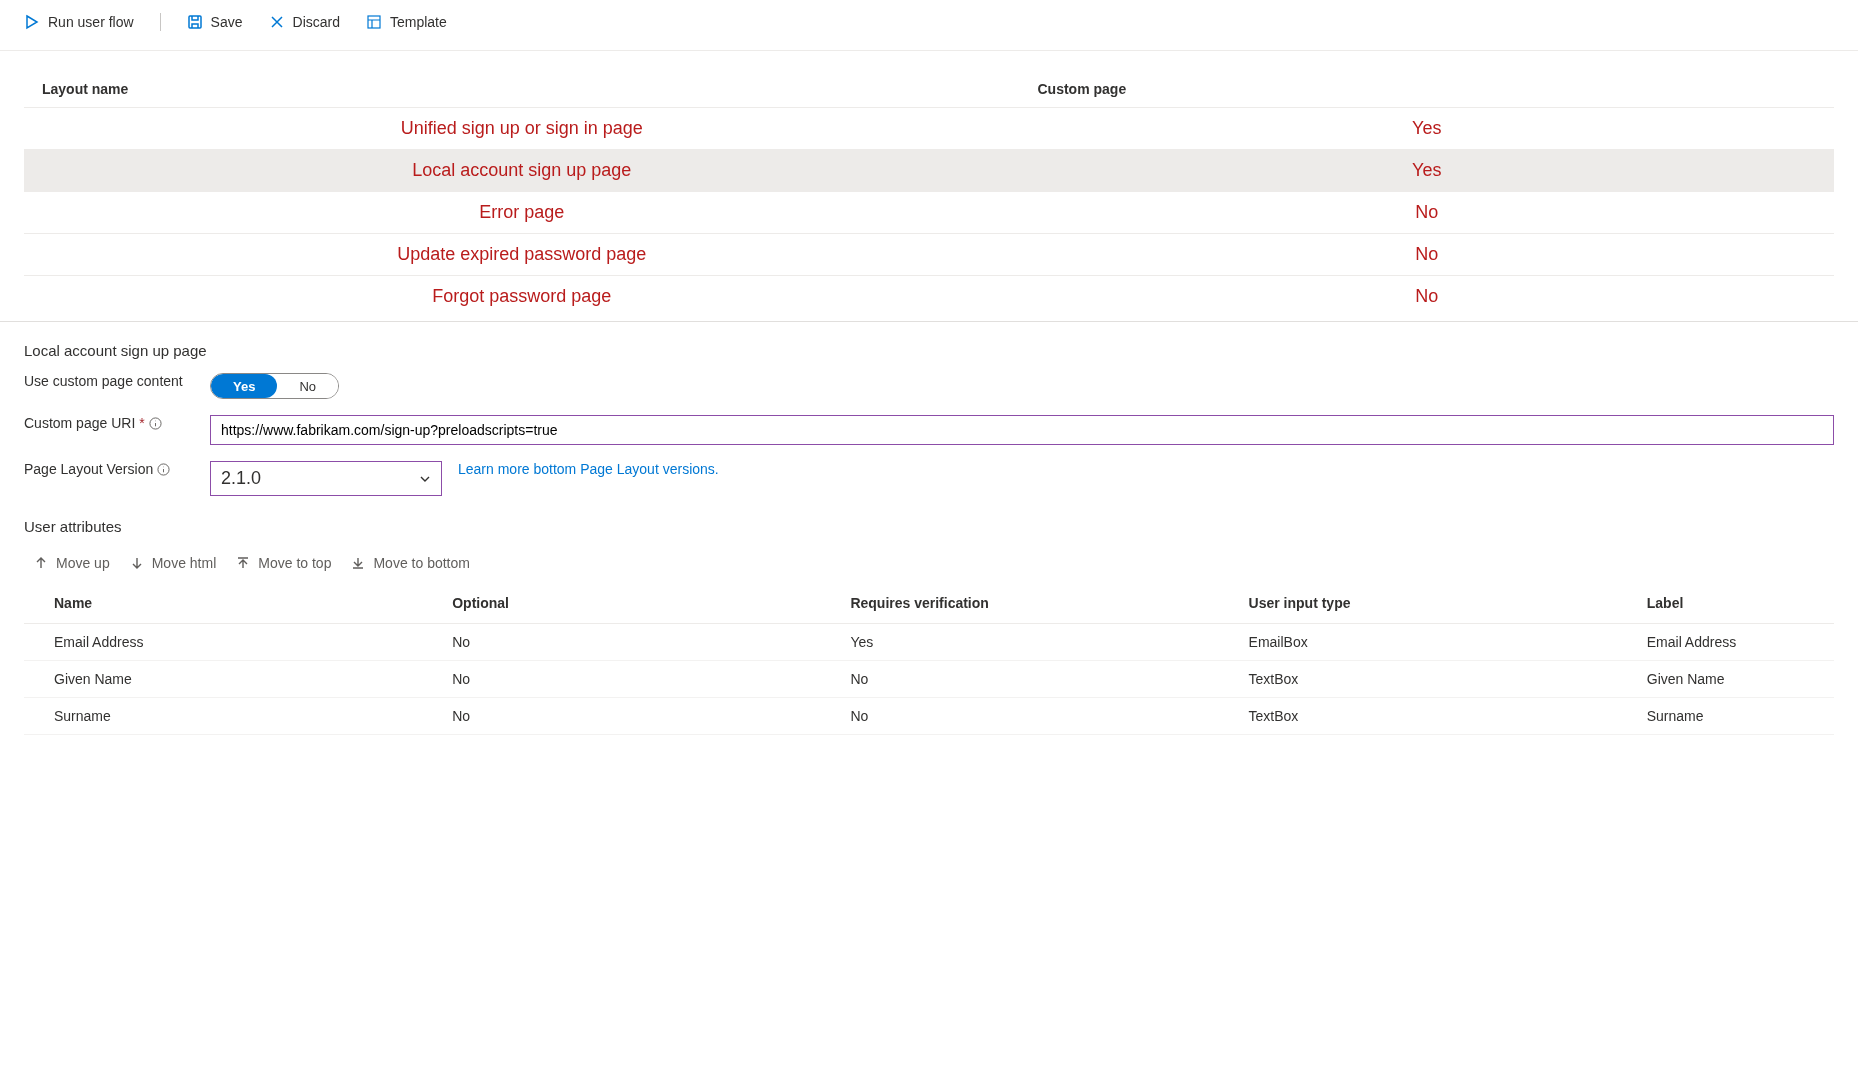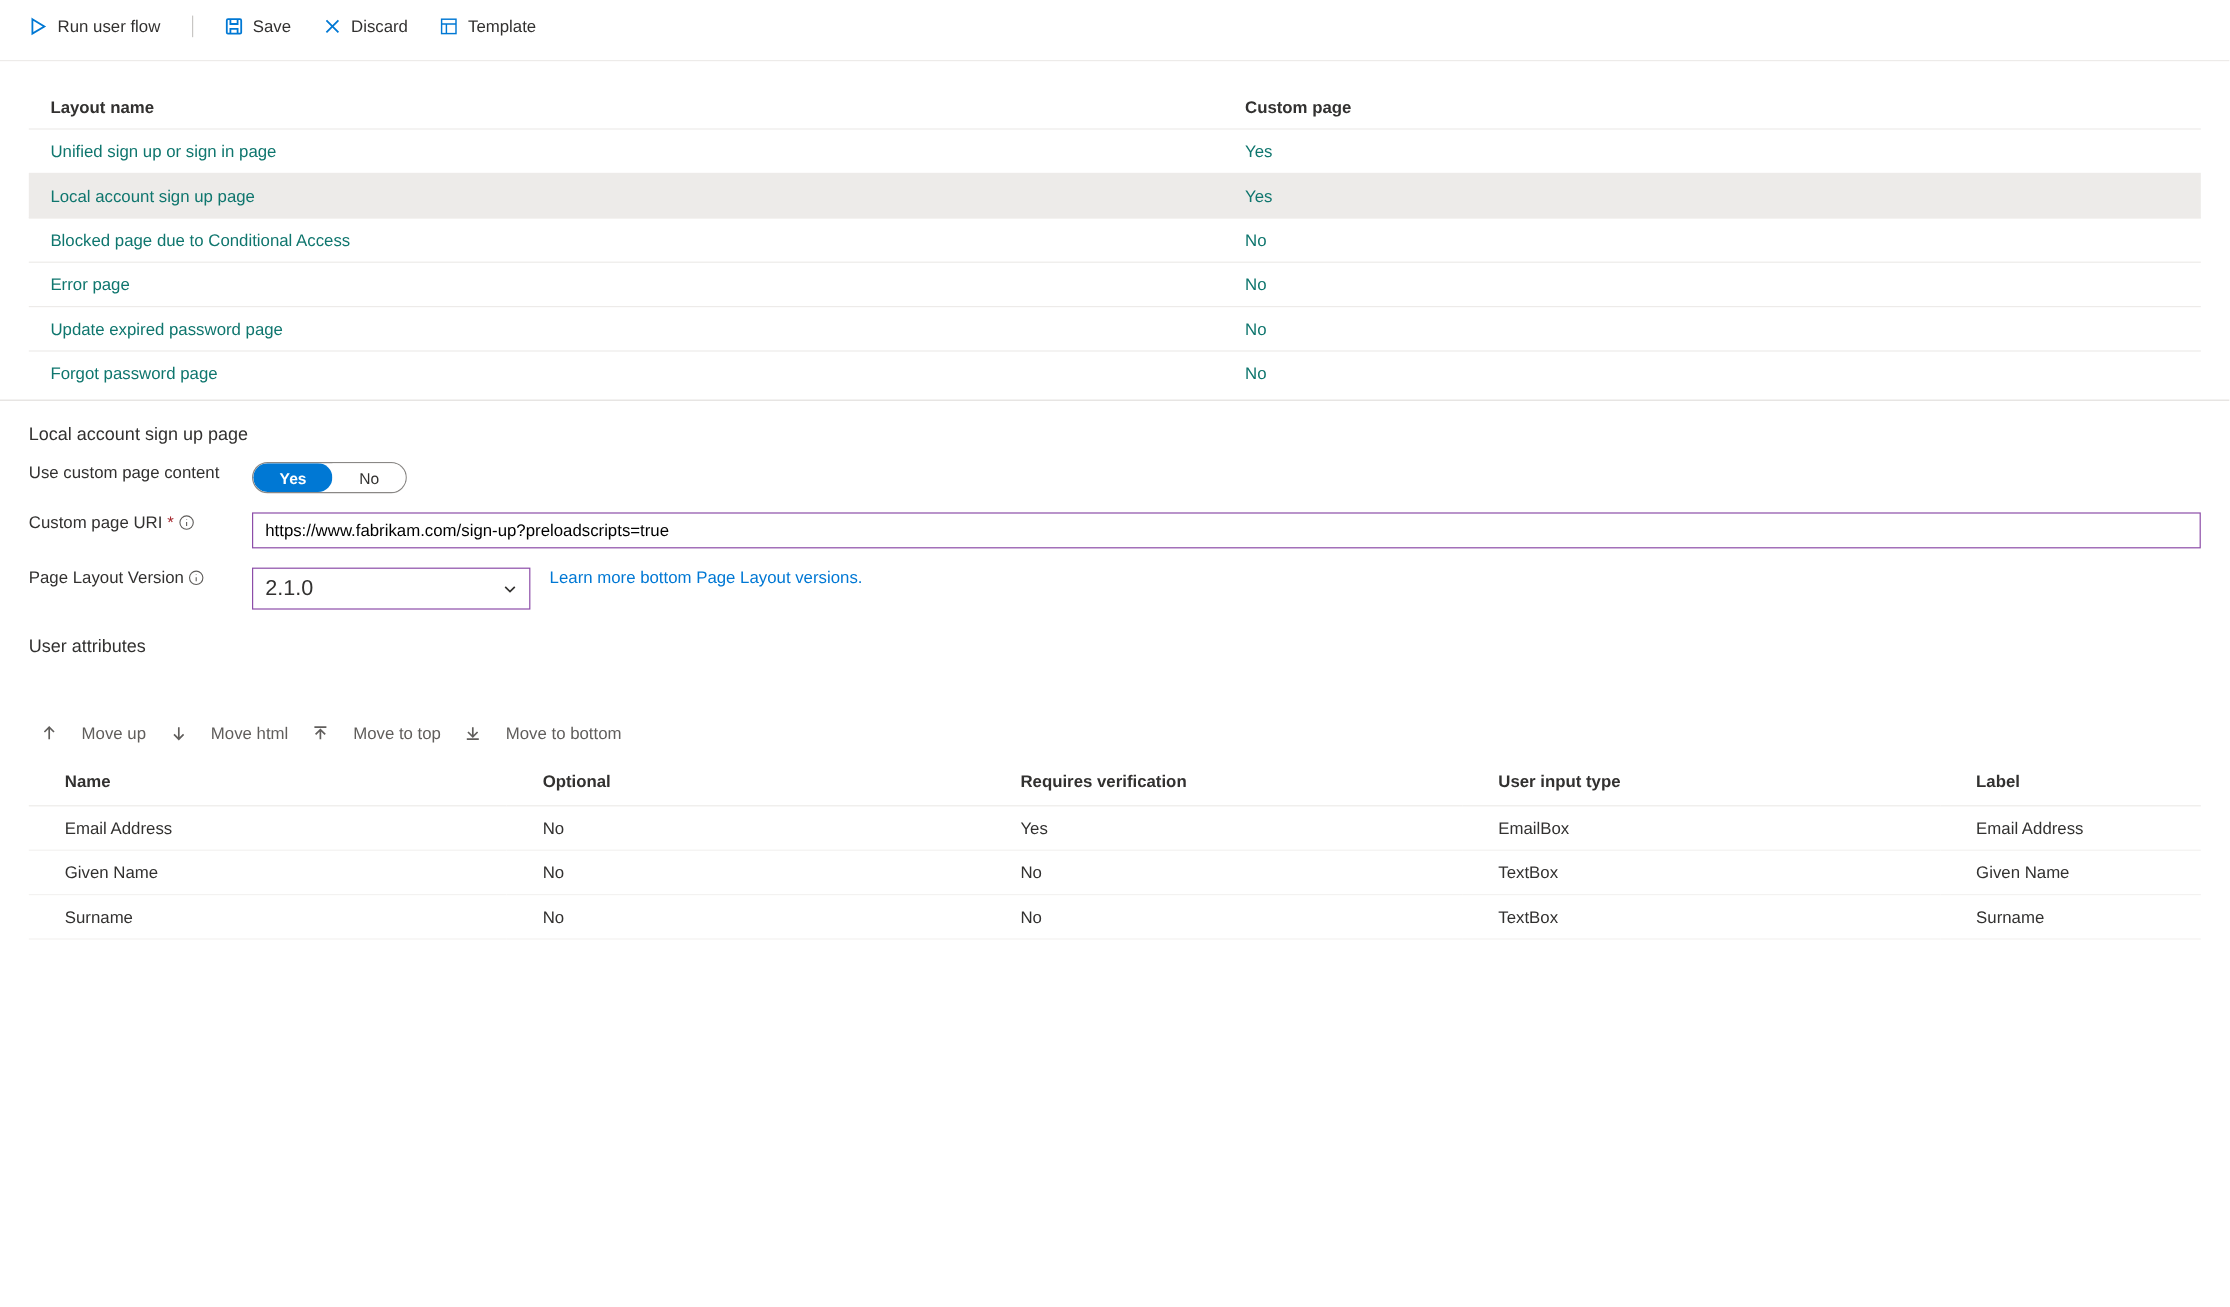--- a/index.html
+++ b/index.html
@@ -7,39 +7,39 @@
 .toolbar { display: flex; align-items: center; padding: 10px 24px 16px; border-bottom: 1px solid #edebe9; gap: 26px; }
 .toolbar-btn { display: flex; align-items: center; gap: 8px; background: none; border: none; cursor: pointer; font-size: 14px; color: #323130; padding: 4px 0; }
 .toolbar-sep { width: 1px; height: 18px; background: #c8c6c4; }
 .toolbar-btn svg { width: 16px; height: 16px; }
 .icon-blue { color: #0078d4; }
 .content { padding: 20px 24px 0; }
 .intro { font-size: 14px; color: #323130; margin-bottom: 10px; }
 .intro a { color: #0078d4; text-decoration: none; }
 .layout-table { width: 100%; border-collapse: collapse; }
 .layout-table th { text-align: left; font-weight: 600; padding: 10px 18px; font-size: 14px; }
-.layout-table td { padding: 10px 18px; font-size: 14px; color: #0f766e; border-top: 1px solid #edebe9; }
+.layout-table td { padding: 10px 18px; font-size: 18px; color: #b91c1c; border-top: 1px solid #edebe9; text-align: center; }
 .layout-table tr.selected td { background: #edebe9; }
 .layout-table tbody tr { cursor: pointer; }
 .section { padding: 20px 24px; border-top: 1px solid #e1dfdd; margin-top: 4px; }
 .section-title { font-size: 15px; color: #323130; margin-bottom: 14px; }
 .form-row { display: flex; align-items: flex-start; margin-bottom: 16px; }
 .form-label { width: 186px; font-size: 14px; color: #323130; display: flex; align-items: center; gap: 4px; }
 .req { color: #a4262c; }
 .info-icon { width: 13px; height: 13px; color: #605e5c; }
 .toggle { display: inline-flex; border: 1px solid #8a8886; border-radius: 14px; overflow: hidden; height: 26px; }
 .toggle button { border: none; background: #fff; padding: 0 22px; font-size: 13px; cursor: pointer; color: #323130; }
 .toggle button.active { background: #0078d4; color: #fff; border-radius: 12px; font-weight: 600; }
 .text-input { flex: 1; border: 1px solid #8c4da8; padding: 6px 10px; font-size: 14px; font-family: inherit; }
 .dropdown { width: 232px; border: 1px solid #8c4da8; padding: 6px 10px; font-size: 18px; display: flex; justify-content: space-between; align-items: center; cursor: pointer; background: #fff; }
 .dropdown svg { width: 12px; height: 12px; }
 .link-inline { color: #0078d4; text-decoration: none; font-size: 14px; margin-left: 16px; }
 .sub-title { font-size: 15px; margin: 22px 0 14px; }
 .attr-toolbar { display: flex; gap: 20px; padding: 6px 0 12px 10px; }
-.attr-btn { display: flex; align-items: center; gap: 20px; background: none; border: none; cursor: pointer; font-size: 14px; color: #605e5c; margin-top: 36px; }
+.attr-btn { display: flex; align-items: center; gap: 8px; background: none; border: none; cursor: pointer; font-size: 14px; color: #605e5c; }
 .attr-btn svg { width: 14px; height: 14px; }
 .attr-table { width: 100%; border-collapse: collapse; }
 .attr-table th { text-align: left; font-weight: 600; padding: 12px 30px; font-size: 14px; border-bottom: 1px solid #edebe9; }
 .attr-table td { padding: 10px 30px; font-size: 14px; border-bottom: 1px solid #f3f2f1; }
 </style>
 </head>
 <body>
 
 <div class="toolbar">
   <button class="toolbar-btn">
@@ -81,24 +81,20 @@
       </tr>
     </thead>
     <tbody id="layout-body">
         <tr>
           <td>Unified sign up or sign in page</td>
           <td>Yes</td>
         </tr>
         <tr class="selected">
           <td>Local account sign up page</td>
           <td>Yes</td>
-        </tr>
-        <tr>
-          <td>Blocked page due to Conditional Access</td>
-          <td>No</td>
         </tr>
         <tr>
           <td>Error page</td>
           <td>No</td>
         </tr>
         <tr>
           <td>Update expired password page</td>
           <td>No</td>
         </tr>
         <tr>

